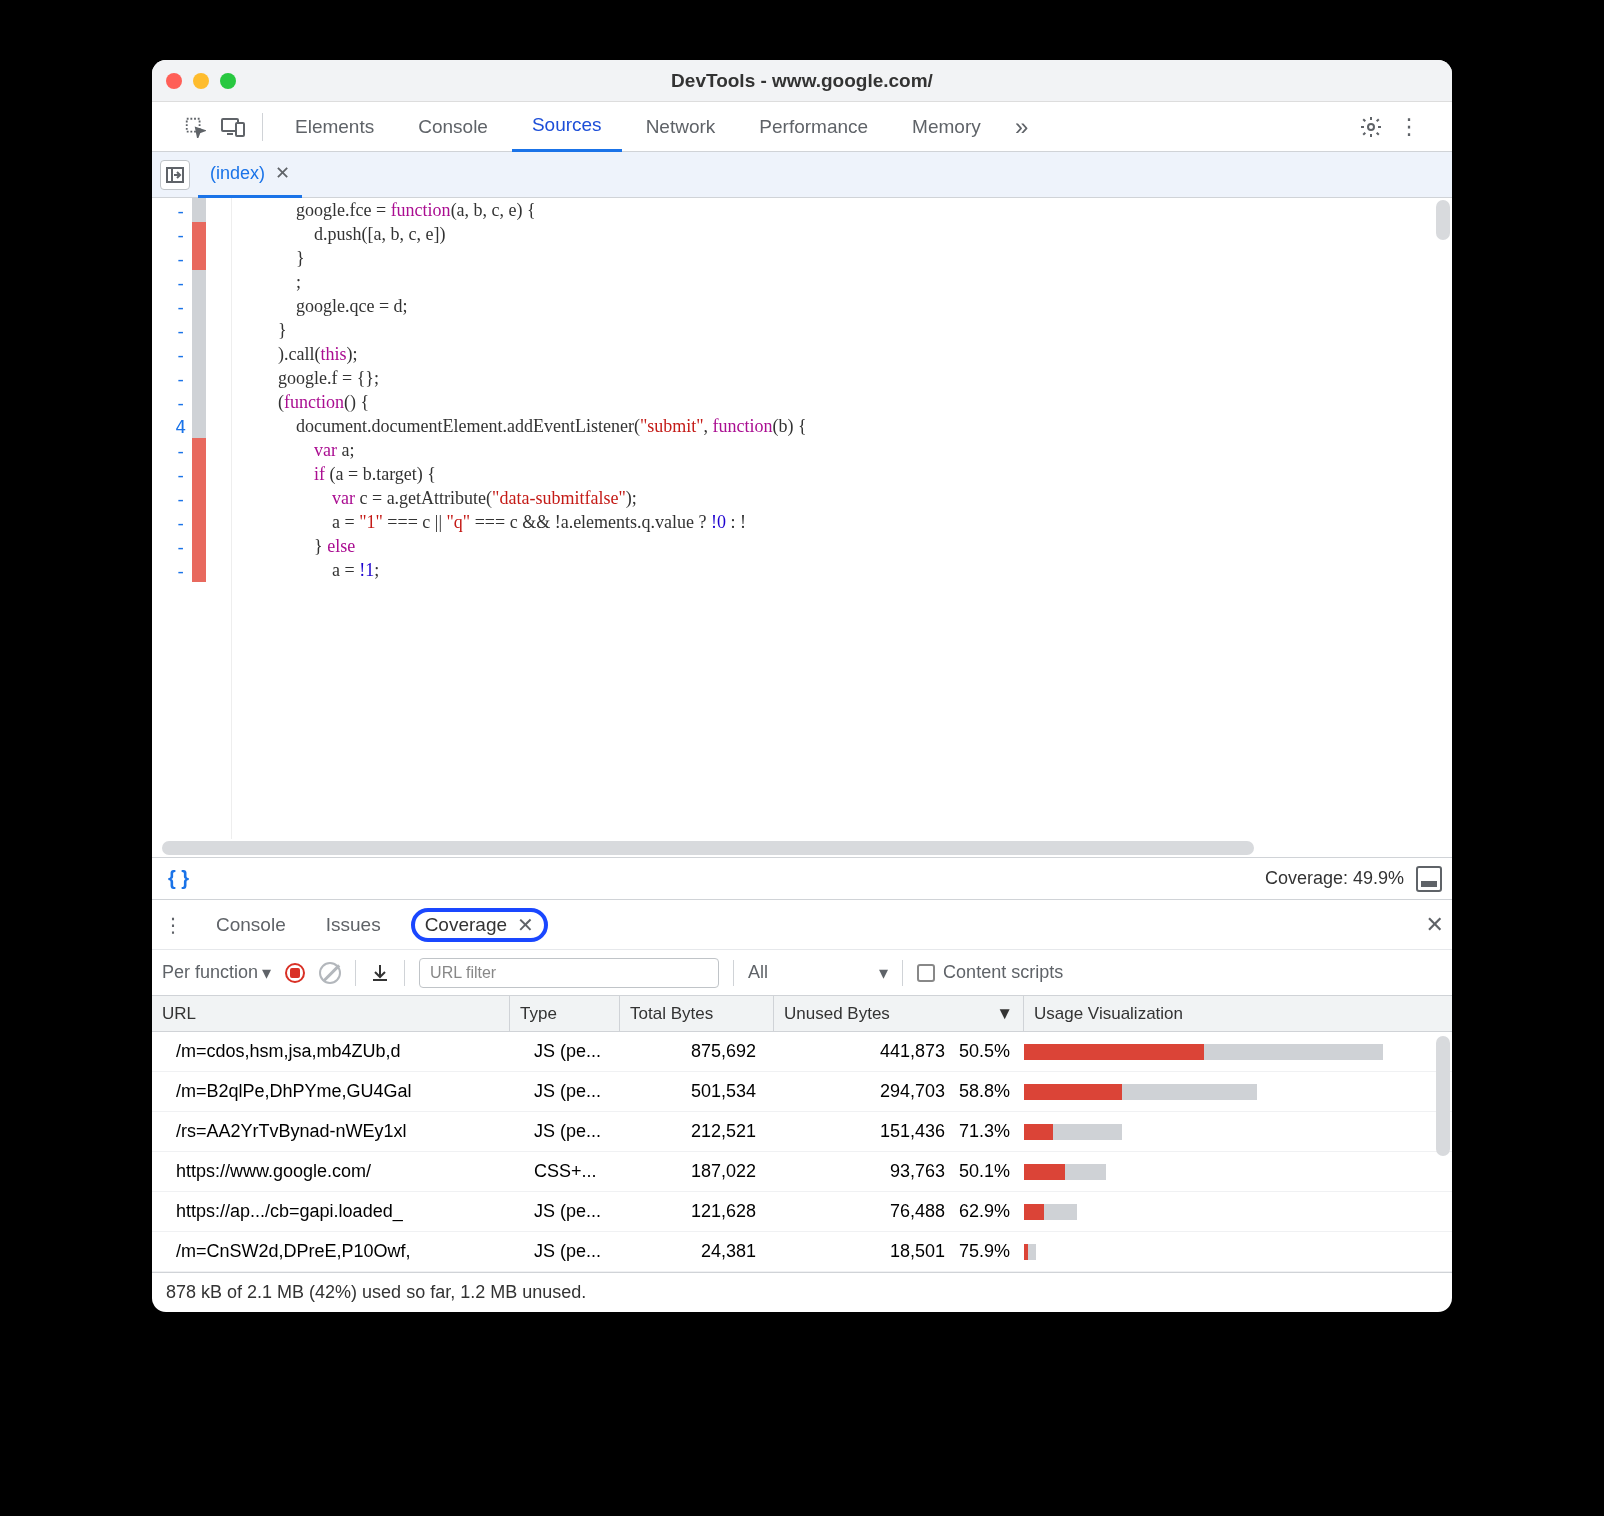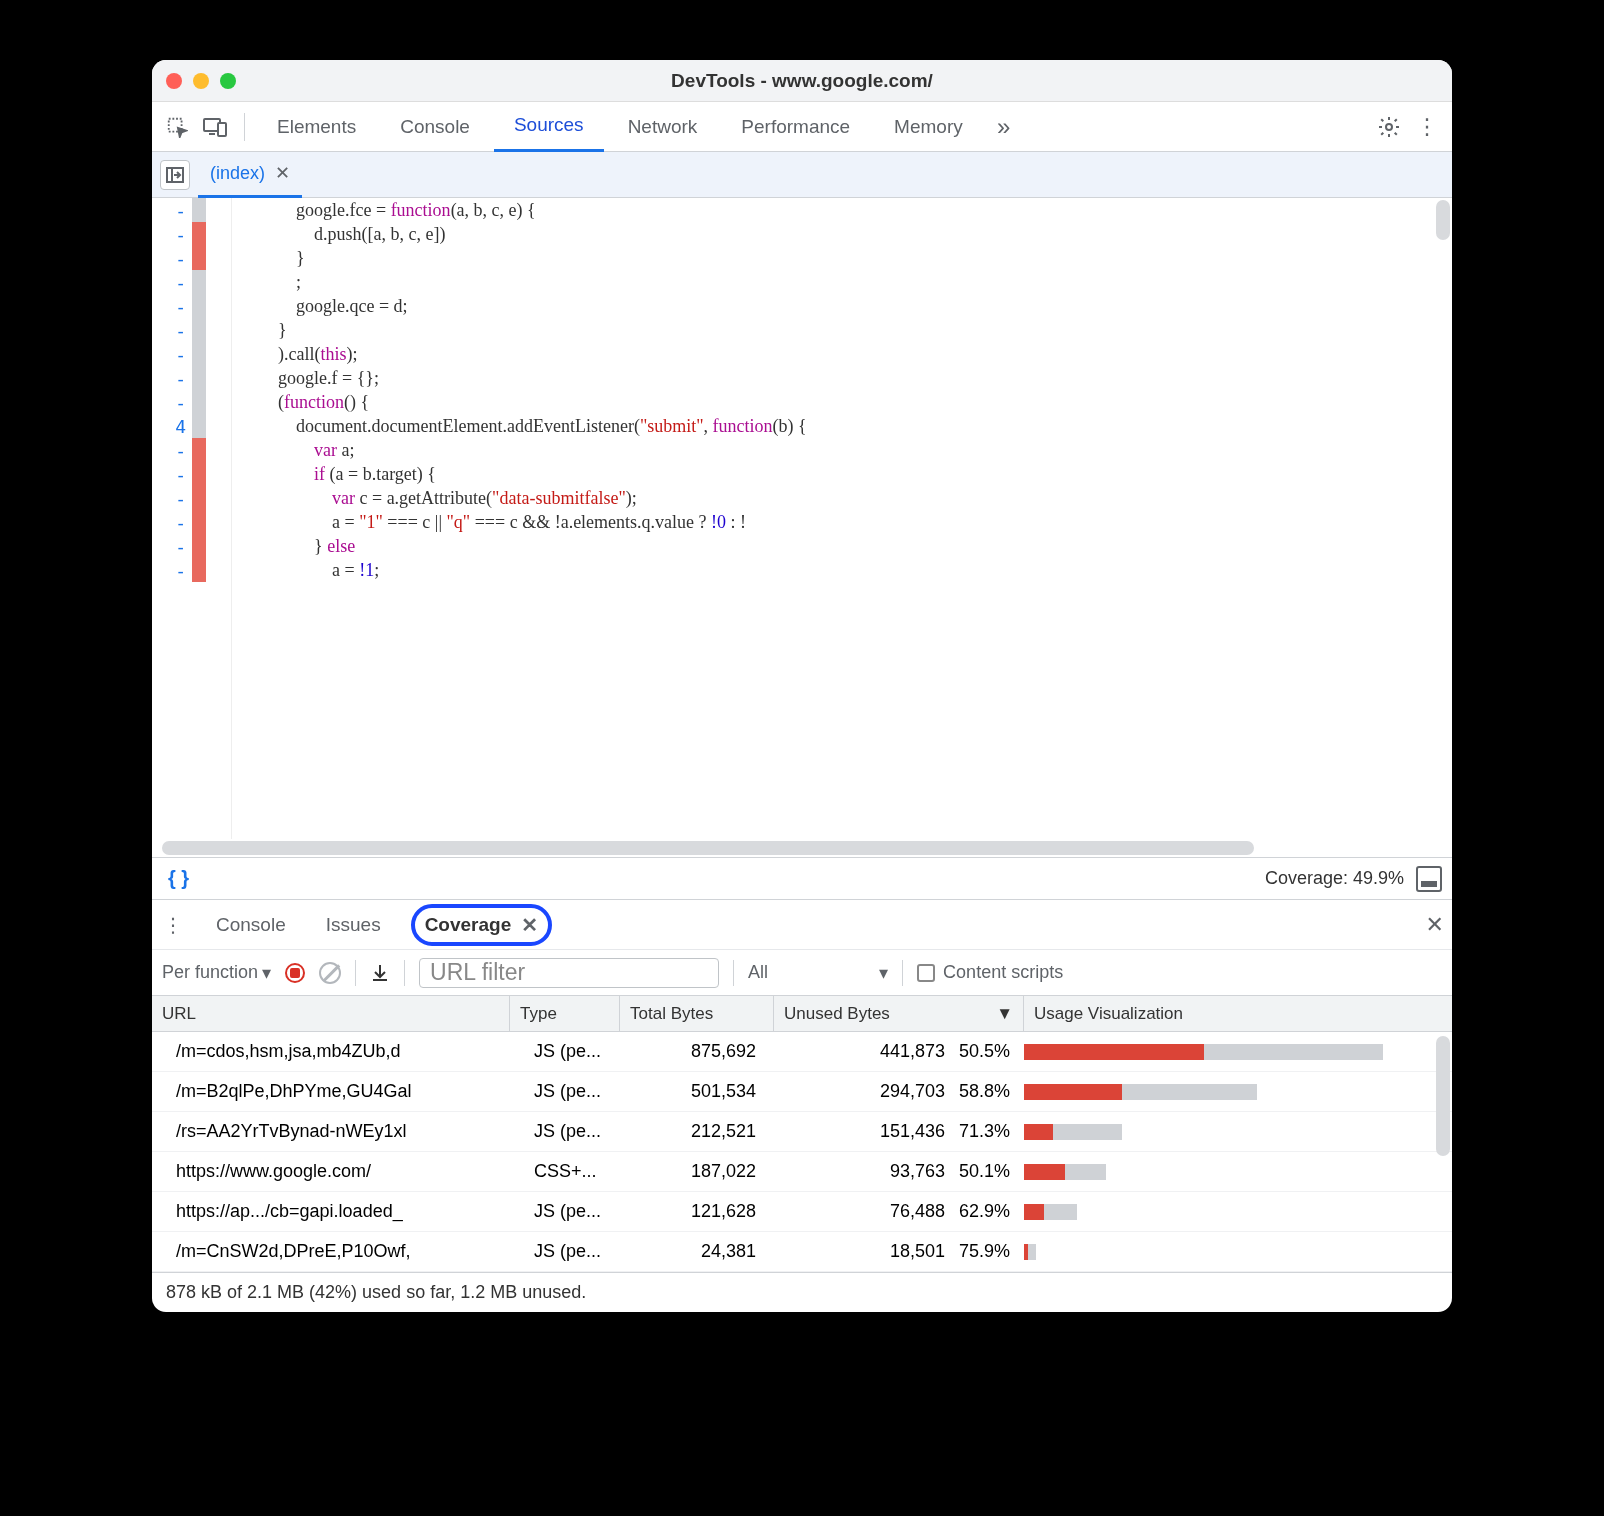--- a/index.html
+++ b/index.html
@@ -6,21 +6,21 @@
 body { background: #000; font-family: -apple-system, "Helvetica Neue", Arial, sans-serif; font-size: 14px; width: 1604px; height: 1516px; display: flex; align-items: flex-start; justify-content: center; padding-top: 60px; }
 .window { width: 1300px; height: 1252px; background: #fff; border-radius: 14px; box-shadow: 0 20px 60px rgba(0,0,0,.6); display: flex; flex-direction: column; overflow: hidden; position: relative; }
 .titlebar { height: 42px; background: #f2f3f5; display: flex; align-items: center; padding: 0 14px; border-bottom: 1px solid #ddd; position: relative; }
 .traffic { display: flex; gap: 11px; }
 .dot { width: 16px; height: 16px; border-radius: 50%; }
 .dot.r { background:#ff5f57 }
 .dot.y { background:#febc2e }
 .dot.g { background:#28c840 }
 .title { position:absolute; left:0; right:0; text-align:center; font-weight:600; font-size:19px; color:#333 }
 
-.main-tabs { height: 50px; background:#fff; border-bottom:1px solid #d0d3d7; display:flex; align-items:center; padding:0 8px; gap:4px }
+.main-tabs { height: 50px; background:#fff; border-bottom:1px solid #d0d3d7; display:flex; align-items:center; padding:0 26px; gap:4px }
 .main-tabs .icon-btn { width:34px; height:34px; display:flex; align-items:center; justify-content:center; color:#5f6368; border-radius:4px; }
 .main-tabs .sep { width:1px; height:28px; background:#d0d3d7; margin:0 8px }
 .tab { padding:0 20px; height:50px; display:flex; align-items:center; font-size:19px; color:#5f6368; cursor:pointer }
 .tab.active { color:#1d4ed8; border-bottom:3px solid #1a73e8 }
 .main-tabs .spacer { flex:1 }
 
 .file-tabs { height:46px; background:#eef3fb; border-bottom:1px solid #d0d3d7; display:flex; align-items:center; padding:0 8px; gap:8px }
 .file-tabs .nav-btn { width:30px; height:30px; display:flex; align-items:center; justify-content:center; border:1px solid #c0c4c8; border-radius:4px; color:#5f6368; background:#fff }
 .file-tab { height:46px; display:flex; align-items:center; gap:10px; padding:9px 12px; font-size:18px; color:#1a73e8; border-bottom:3px solid #1a73e8 }
 .file-tab .x { color:#5f6368; font-size:18px }
@@ -42,34 +42,34 @@
 
 .status-bar { height:42px; border-top:1px solid #d0d3d7; display:flex; align-items:center; padding:0 10px; font-size:18px; color:#333 }
 .status-bar .braces { color:#1a73e8; font-weight:600; font-size:20px; padding:0 6px }
 .status-bar .spacer { flex:1 }
 .status-bar .box-btn { width:26px; height:26px; border:2px solid #5f6368; border-radius:3px; margin-left:12px; position:relative }
 .status-bar .box-btn::after { content:''; position:absolute; left:3px; right:3px; bottom:3px; height:6px; background:#5f6368 }
 
 .drawer-tabs { height:50px; border-top:1px solid #d0d3d7; display:flex; align-items:center; padding:0 8px; gap:20px }
 .drawer-tabs .more-v { width:26px; display:flex; align-items:center; justify-content:center; color:#5f6368; font-size:20px }
 .dtab { font-size:19px; color:#5f6368; padding:0 10px; height:50px; display:flex; align-items:center; gap:10px }
-.dtab.sel { border:4px solid #1a47ff; border-radius:22px; height:42px; color:#333; font-weight:700 }
+.dtab.sel { border:4px solid #1a47ff; border-radius:22px; height:34px; color:#333; font-weight:400 }
 .dtab .x { font-size:20px; color:#5f6368 }
 .drawer-tabs .spacer { flex:1 }
 .drawer-tabs .close { font-size:22px; color:#5f6368 }
 
 .cov-toolbar { height:46px; border-top:1px solid #e6e8eb; display:flex; align-items:center; padding:0 10px; gap:14px; font-size:18px; color:#5f6368 }
 .cov-toolbar .sel { display:flex; align-items:center; gap:4px }
 .cov-toolbar .sep { width:1px; height:26px; background:#d0d3d7 }
 .rec { width:20px; height:20px; border:2px solid #d93025; border-radius:50%; display:flex; align-items:center; justify-content:center }
 .rec::after { content:''; width:10px; height:10px; background:#d93025; border-radius:2px }
 .ban { width:22px; height:22px; border:2.5px solid #b3b7bc; border-radius:50%; position:relative }
 .ban::after { content:''; position:absolute; width:2.5px; height:22px; background:#b3b7bc; left:9px; top:-2px; transform:rotate(45deg) }
 .dl { color:#333; font-size:22px }
-.filter { flex:0 0 300px; height:30px; border:1px solid #c0c4c8; border-radius:4px; padding:0 10px; font-size:23px; color:#888; display:flex; align-items:center }
+.filter { flex:0 0 300px; height:30px; border:1px solid #c0c4c8; border-radius:4px; padding:0 10px; font-size:16px; color:#888; display:flex; align-items:center }
 .chk { width:18px; height:18px; border:2px solid #888; border-radius:3px; margin-right:8px }
 
 .cov-table { border-top:1px solid #d0d3d7; position:relative }
 .thead { display:flex; background:#f1f3f4; height:36px; border-bottom:1px solid #d0d3d7; font-size:17px; color:#333 }
 .th { padding:0 10px; display:flex; align-items:center; border-right:1px solid #d0d3d7 }
 .col-url { width:358px }
 .col-type { width:110px }
 .col-total { width:154px; justify-content:flex-start }
 .col-unused { width:250px }
 .col-viz { flex:1; border-right:none }

